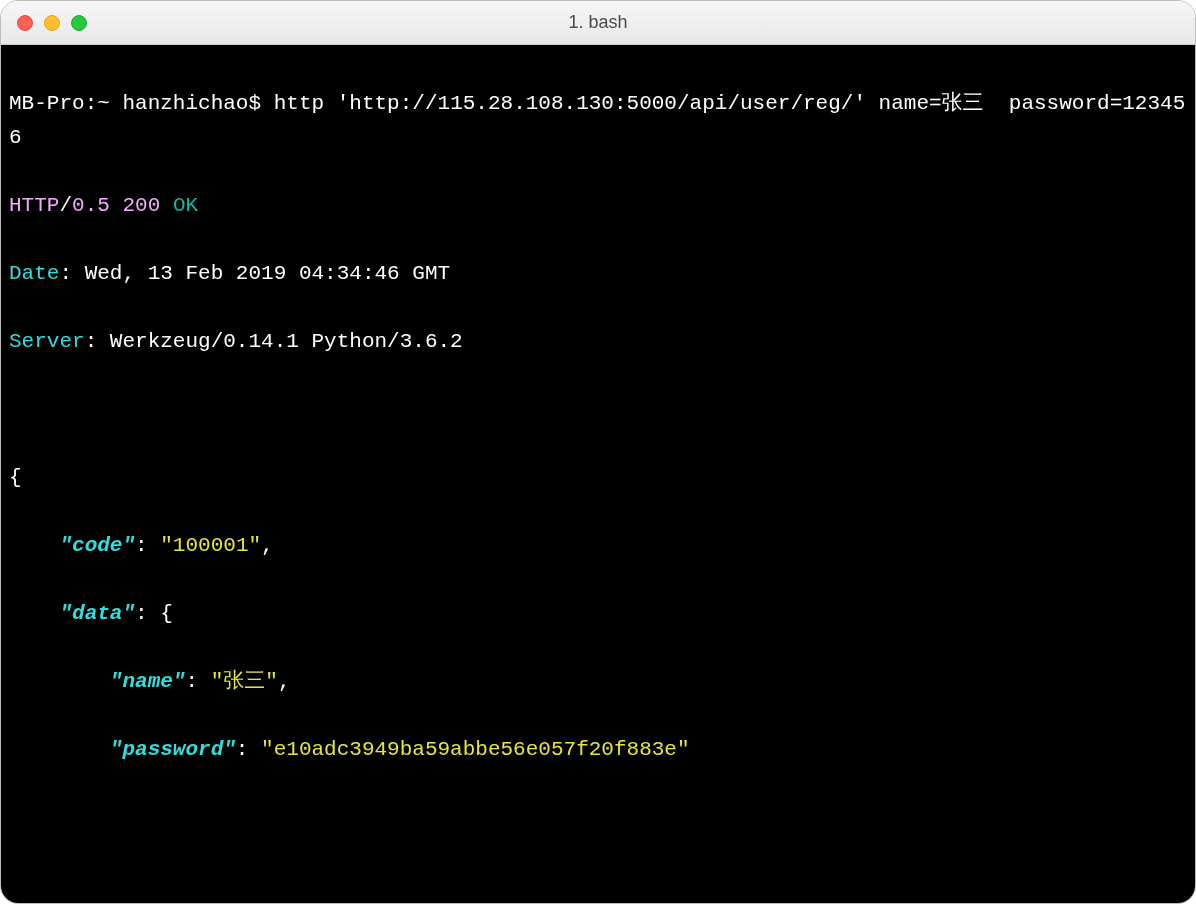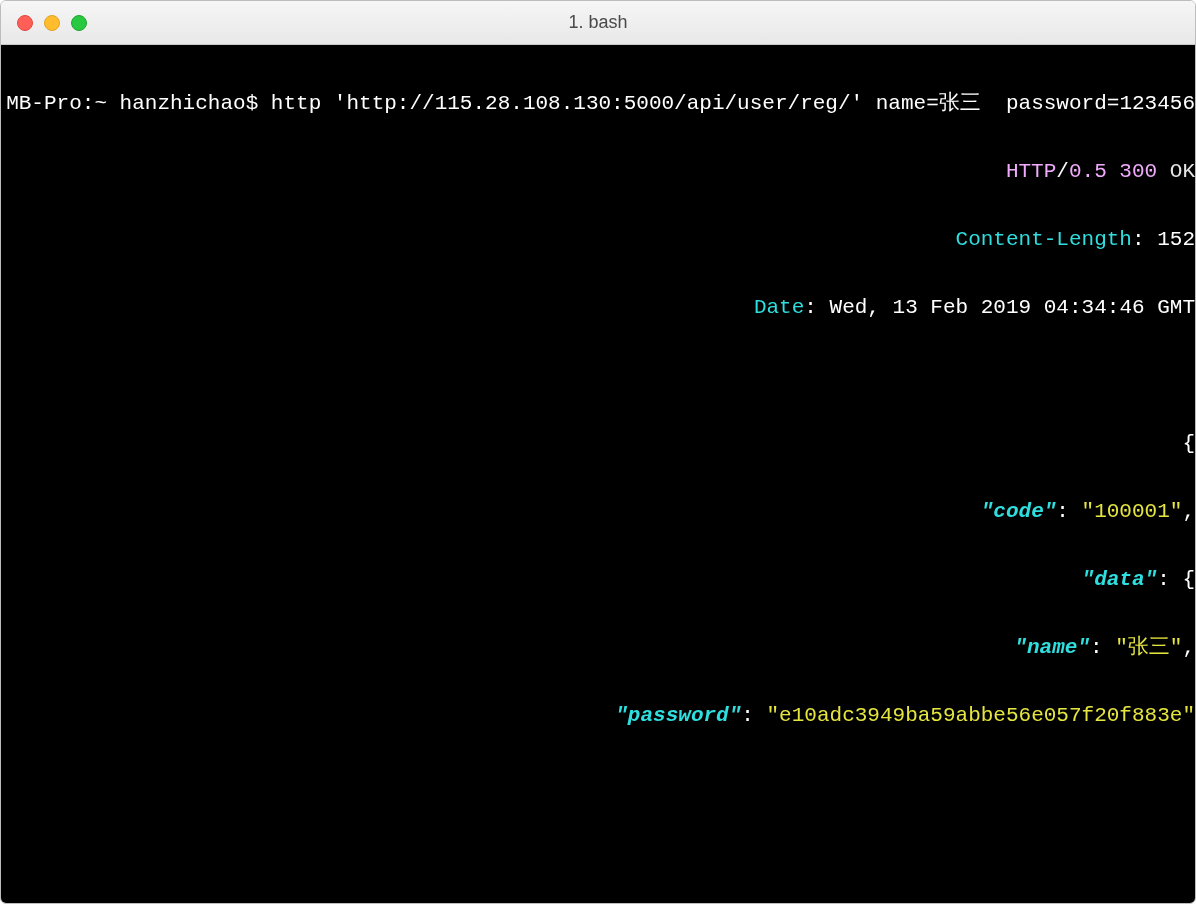--- a/index.html
+++ b/index.html
@@ -13,21 +13,21 @@
       background: #fff;
       font-family: Menlo, Monaco, "Courier New", monospace;
       overflow: hidden;
     }
     .window {
       width: 100%;
       height: 100%;
       display: flex;
       flex-direction: column;
       border: 1px solid #bdbdbd;
-      border-radius: 6px;
+      border-radius: 18px;
       overflow: hidden;
     }
     .titlebar {
       height: 44px;
       background: linear-gradient(#f6f6f6, #e8e8e8);
       border-bottom: 1px solid #c9c9c9;
       display: flex;
       align-items: center;
       position: relative;
     }
@@ -51,56 +51,55 @@
       font-family: -apple-system, Helvetica, Arial, sans-serif;
       font-size: 18px;
       color: #4a4a4a;
       font-weight: 400;
       pointer-events: none;
     }
     .terminal {
       flex: 1;
       background: #000;
       color: #fff;
-      padding: 8px 0;
+      padding: 8px 8px;
       font-size: 21px;
       line-height: 34px;
       white-space: pre;
       overflow: hidden;
-      text-align: right;
     }
     .line {
       white-space: pre-wrap;
       word-break: break-all;
     }
     .c-white  { color: #ffffff; }
     .c-key    { color: #2fdede; } 
     .c-blue   { color: #f0abfc; } 
-    .c-ok     { color: #e5e5e5; }
+    .c-ok     { color: #14b8a6; }
     .c-json   { color: #2fdede; font-style: italic; font-weight: bold; }
     .c-str    { color: #e5e540; }
   </style>
 </head>
 <body>
 
 <div class="window">
   <div class="titlebar">
     <div class="traffic-lights">
       <div class="tl tl-close"></div>
       <div class="tl tl-min"></div>
       <div class="tl tl-max"></div>
     </div>
     <div class="title">1. bash</div>
   </div>
 
   <div class="terminal">
 <div class="line"><span class="c-white">MB-Pro</span><span class="c-white">:</span><span class="c-white">~</span><span class="c-white"> </span><span class="c-white">hanzhichao</span><span class="c-white">$</span><span class="c-white"> </span><span class="c-white">http 'http://115.28.108.130:5000/api/user/reg/' name=张三  password=123456</span></div>
-<div class="line"><span class="c-blue">HTTP</span><span class="c-white">/</span><span class="c-blue">0.5</span><span class="c-white"> </span><span class="c-blue">300</span><span class="c-white"> </span><span class="c-ok">OK</span></div>
-<div class="line"><span class="c-key">Content-Length</span><span class="c-white">: </span><span class="c-white">152</span></div>
+<div class="line"><span class="c-blue">HTTP</span><span class="c-white">/</span><span class="c-blue">0.5</span><span class="c-white"> </span><span class="c-blue">200</span><span class="c-white"> </span><span class="c-ok">OK</span></div>
 <div class="line"><span class="c-key">Date</span><span class="c-white">: </span><span class="c-white">Wed, 13 Feb 2019 04:34:46 GMT</span></div>
+<div class="line"><span class="c-key">Server</span><span class="c-white">: </span><span class="c-white">Werkzeug/0.14.1 Python/3.6.2</span></div>
 <div class="line">&nbsp;</div>
 <div class="line"><span class="c-white">{</span></div>
 <div class="line"><span>    </span><span class="c-json">"code"</span><span class="c-white">:</span><span class="c-white"> </span><span class="c-str">"100001"</span><span class="c-white">,</span></div>
 <div class="line"><span>    </span><span class="c-json">"data"</span><span class="c-white">:</span><span class="c-white"> </span><span class="c-white">{</span></div>
 <div class="line"><span>        </span><span class="c-json">"name"</span><span class="c-white">:</span><span class="c-white"> </span><span class="c-str">"张三"</span><span class="c-white">,</span></div>
 <div class="line"><span>        </span><span class="c-json">"password"</span><span class="c-white">:</span><span class="c-white"> </span><span class="c-str">"e10adc3949ba59abbe56e057f20f883e"</span></div>
 
 
 
 

